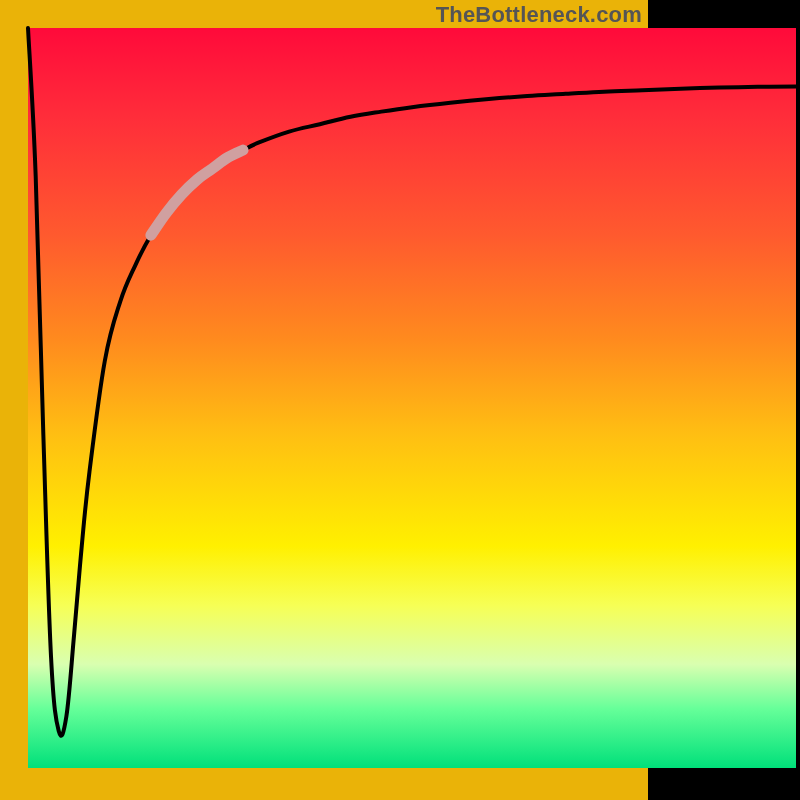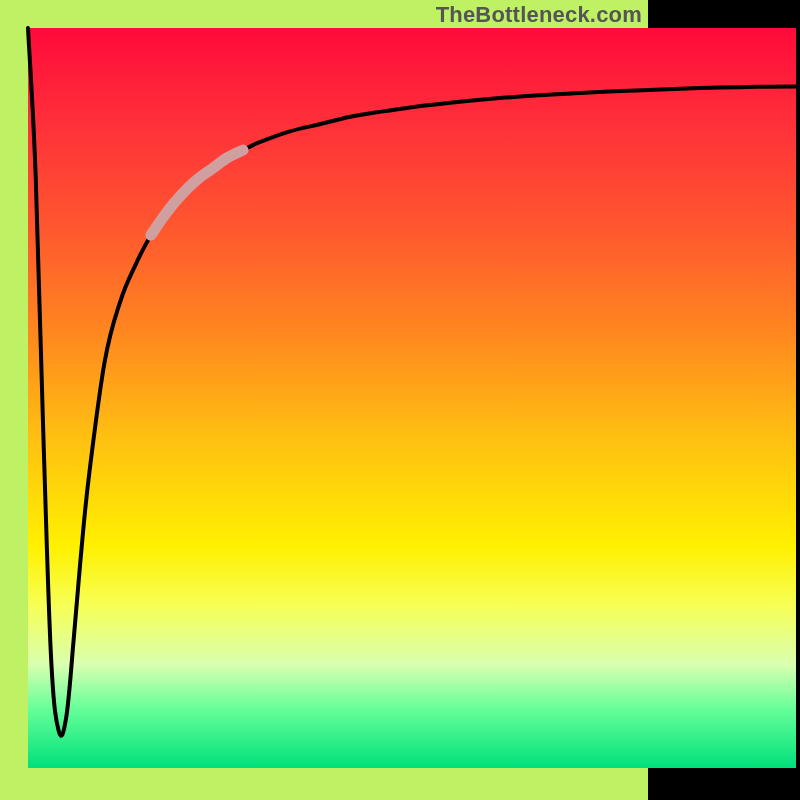--- a/index.html
+++ b/index.html
@@ -8,21 +8,21 @@
     width: 800px;
     height: 800px;
     overflow: hidden;
     font-family: Arial, Helvetica, sans-serif;
     background: #000;
   }
   .stage {
     position: relative;
     width: 648px;
     height: 800px;
-    background: #bef264;
+    background: #eab308;
   }
   .plot-area {
     position: absolute;
     left: 28px;
     top: 28px;
     width: 768px;
     height: 740px;
     
     background: linear-gradient(
       to bottom,

